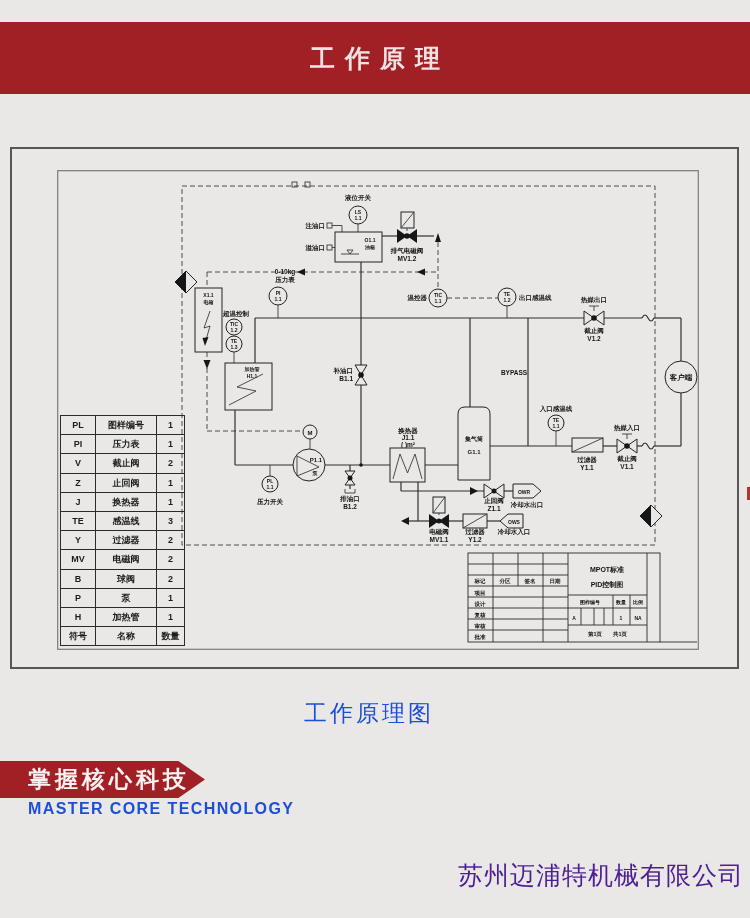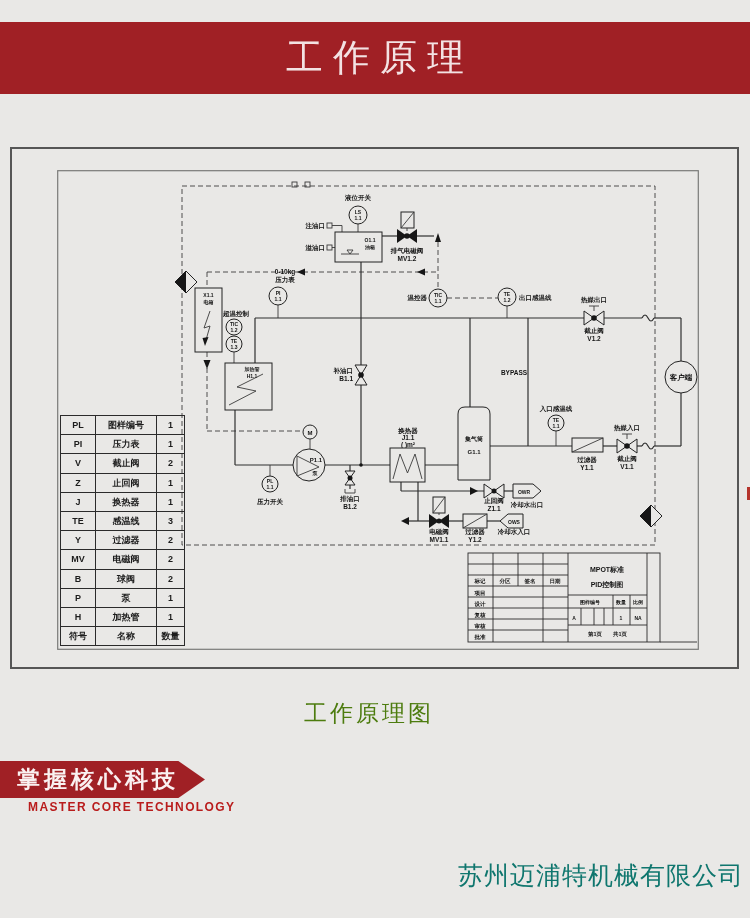--- a/index.html
+++ b/index.html
@@ -1,20 +1,20 @@
 <!DOCTYPE html>
 <html><head>
 <meta charset="utf-8">
 <style>
   html,body{margin:0;padding:0;background:#e9e8e6;}
   #page{position:relative;width:750px;height:918px;background:#e9e8e6;overflow:hidden;
         font-family:"Liberation Sans",sans-serif;}
   
   .top-banner{position:absolute;left:0;top:22px;width:750px;height:72px;background:#a02025;}
-  .top-banner .t{display:block;text-align:center;line-height:72px;font-size:37px;font-weight:400;
+  .top-banner .t{display:block;text-align:center;line-height:72px;font-size:25px;font-weight:700;
         color:#f3e2e3;letter-spacing:10px;text-indent:10px;}
   
   .dia-box{position:absolute;left:10px;top:147px;width:725px;height:518px;border:2px solid #565656;background:#e9e8e6;}
   .dia-box svg{position:absolute;left:45px;top:21px;}
   
   .legend{position:absolute;left:48px;top:266px;width:121px;height:231px;border-collapse:collapse;table-layout:fixed;}
   .legend td{border:1px solid #2b2b2b;font:700 9px/18.2px "Liberation Sans",sans-serif;color:#1c1c1c;
         text-align:center;padding:0;overflow:hidden;white-space:nowrap;}
   .legend .c1{width:34px}.legend .c2{width:60px}.legend .c3{width:27px}
   
@@ -27,29 +27,29 @@
   .tb{stroke:#2b2b2b;stroke-width:0.9;fill:none;}
   text{fill:#141414;}
   .lbl{font:700 6.5px "Liberation Sans",sans-serif;}
   .bub{font:700 5px "Liberation Sans",sans-serif;text-anchor:middle;}
   .tbt{font:700 5.5px "Liberation Sans",sans-serif;text-anchor:middle;}
   .tbs{font:700 5px "Liberation Sans",sans-serif;text-anchor:middle;}
   .big{font:700 7.5px "Liberation Sans",sans-serif;text-anchor:middle;}
   .tm{text-anchor:middle;}.te{text-anchor:end;}
   
   .caption{position:absolute;left:0;top:698px;width:738px;text-align:center;
-        font-size:23px;color:#4d7c0f;letter-spacing:3px;}
+        font-size:23px;color:#1d4ed8;letter-spacing:3px;}
   
   .bot-banner{position:absolute;left:0;top:761px;width:205px;height:37px;background:#a02025;
         clip-path:polygon(0 0,87% 0,100% 50%,87% 100%,0 100%);}
-  .bot-banner .t{display:block;line-height:37px;padding-left:17px;font-size:23px;font-weight:700;
+  .bot-banner .t{display:block;line-height:37px;padding-left:28px;font-size:23px;font-weight:700;
         color:#faf1f1;letter-spacing:4px;}
-  .bot-en{position:absolute;left:12px;top:800px;font-size:12px;font-weight:700;color:#b91c1c;letter-spacing:1.4px;padding-left:16px;}
-  
-  .wm{position:absolute;right:6px;top:862px;text-align:right;color:#0f766e;line-height:1.05;}
+  .bot-en{position:absolute;left:12px;top:800px;font-size:16px;font-weight:700;color:#1d4ed8;letter-spacing:1.4px;padding-left:16px;}
+  
+  .wm{position:absolute;right:6px;top:862px;text-align:right;color:#4c1d95;line-height:1.05;}
   .wm .l1{font-size:25px;letter-spacing:1px;}
   .wm .l2{font-size:23px;}
   .edge-mark{position:absolute;right:0;top:487px;width:3px;height:13px;background:#b5342c;}
 </style>
 </head>
 <body>
 
 <div id="page">
 
   <div class="top-banner">

